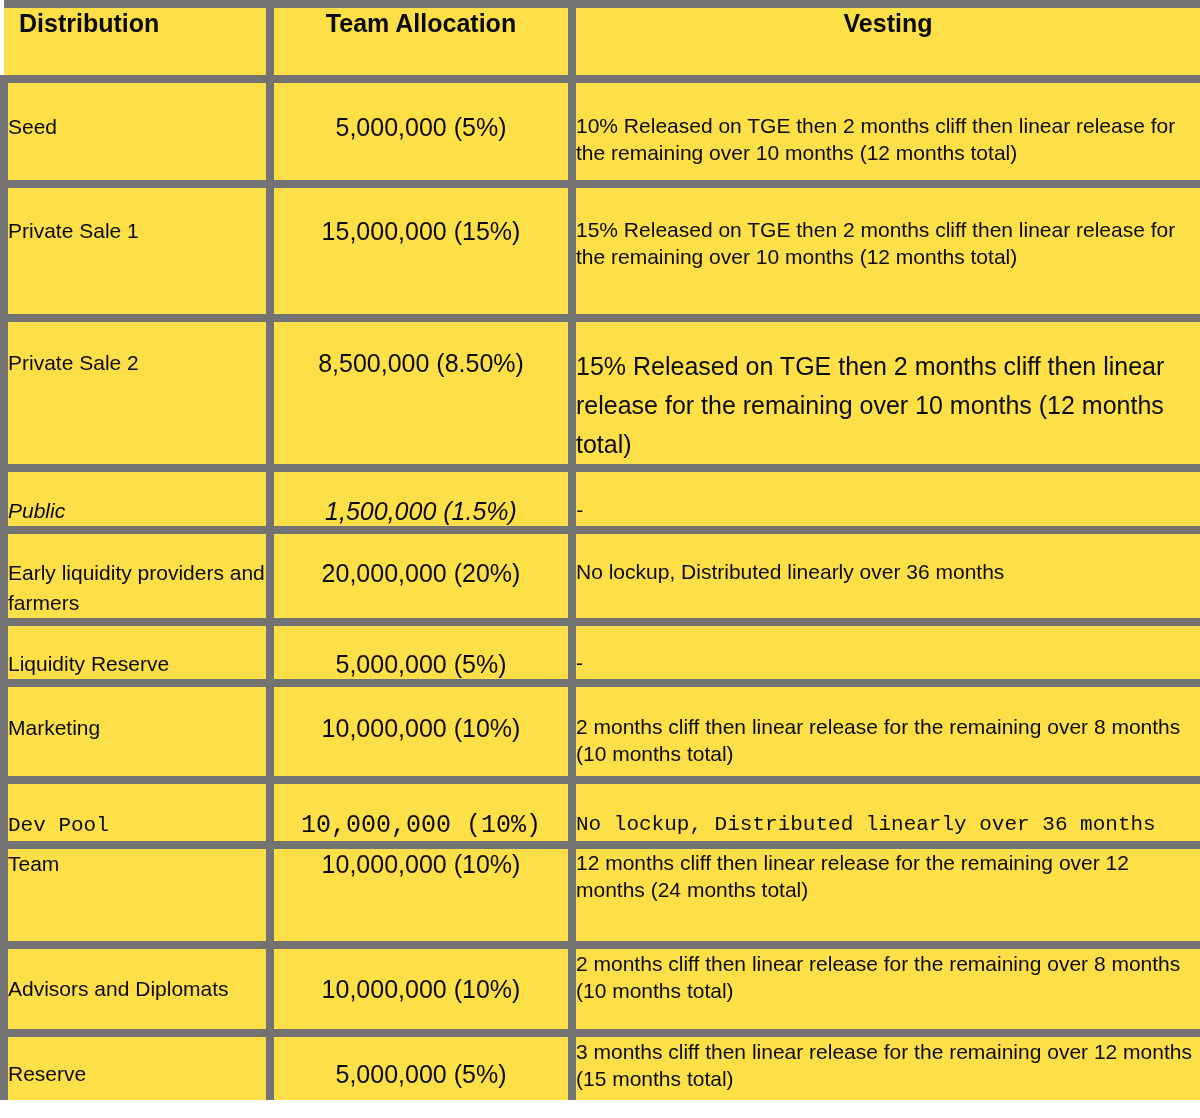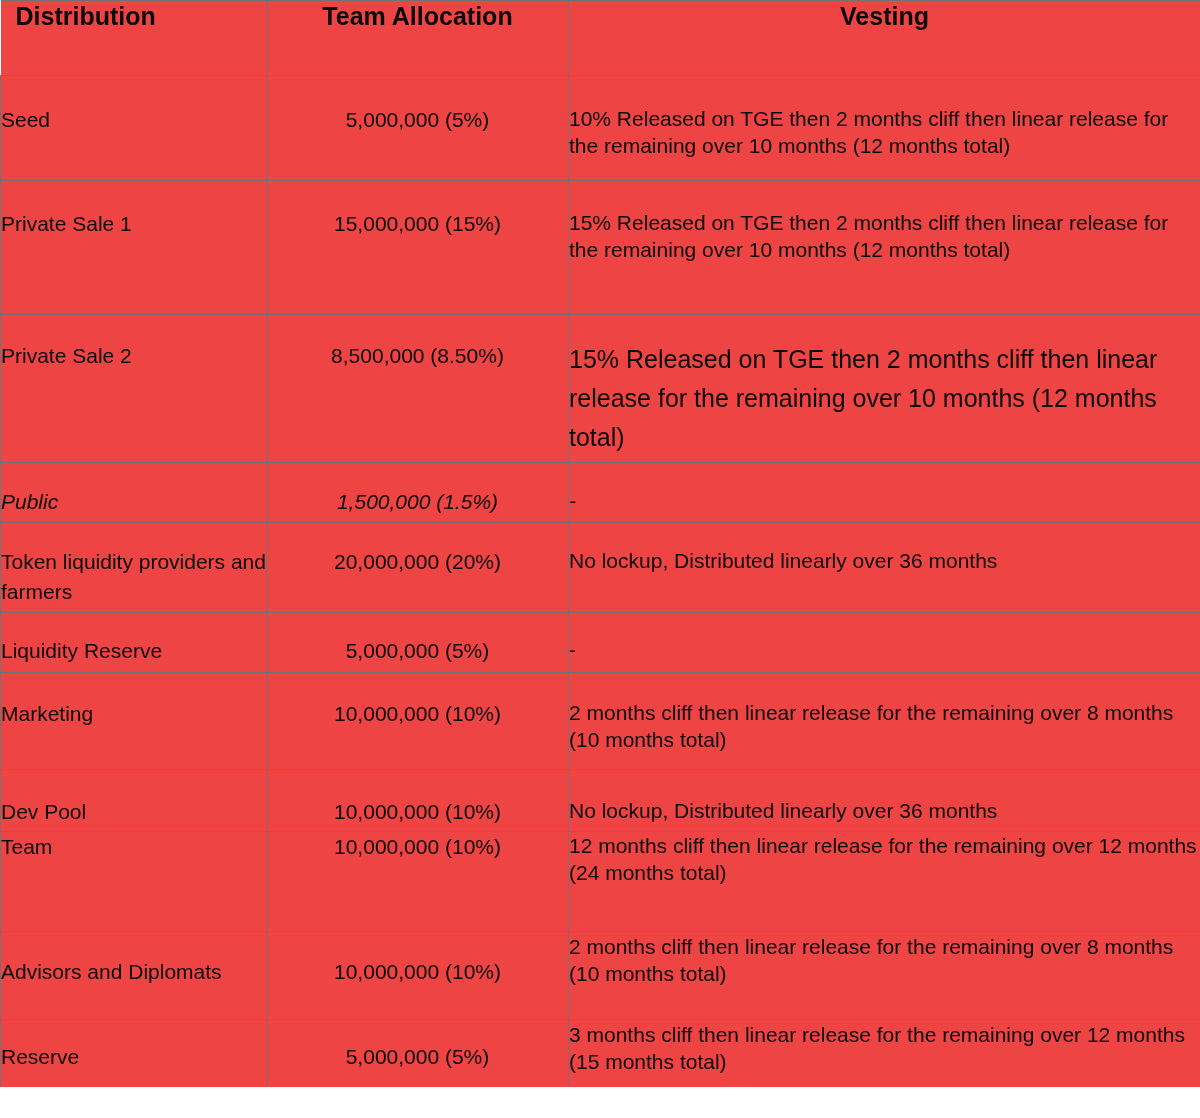--- a/index.html
+++ b/index.html
@@ -14,25 +14,25 @@
     font-family: "Liberation Sans", sans-serif;
     color: #0b0b0b;
   }
   table.tok {
     border-collapse: collapse;
     table-layout: fixed;
     width: 1200px;
   }
   table.tok th,
   table.tok td {
-    border: 1px solid #737373;
+    border: 8px solid #737373;
     vertical-align: top;
     padding: 0;
     overflow: hidden;
-    background: #ef4444;
+    background: #fde047;
   }
   
   thead th { border-top: none; }
   thead th.c-dist { border-left: none; }
   th.c-vest, td.c-vest { border-right: none; }
   tbody tr.r11 td { border-bottom: none; }
 
   
   thead th {
     font-size: 25px;
@@ -49,21 +49,21 @@
   
   td.c-dist {
     text-align: left;
     padding-left: 15px;
     padding-right: 8px;
     font-size: 21px;
     line-height: 30px;
   }
   td.c-alloc {
     text-align: center;
-    font-size: 21px;
+    font-size: 25px;
     line-height: 30px;
     padding-left: 4px;
     padding-right: 4px;
   }
   td.c-vest {
     text-align: left;
     padding-left: 26px;
     padding-right: 8px;
     font-size: 21px;
     line-height: 27px;
@@ -72,21 +72,21 @@
   
   tr.hdr { height: 75px; }
   tr.r1  { height: 105px; } tr.r1  td { padding-top: 29px; }
   tr.r2  { height: 134px; } tr.r2  td { padding-top: 28px; }
   tr.r3  { height: 148px; } tr.r3  td { padding-top: 26px; }
   tr.r3  td.c-vest { font-size: 25px; line-height: 39px; padding-top: 25px; }
   tr.r4  { height: 60px;  } tr.r4  td { padding-top: 24px; font-style: italic; }
   tr.r5  { height: 90px;  } tr.r5  td { padding-top: 24px; }
   tr.r6  { height: 60px;  } tr.r6  td { padding-top: 23px; margin-left: 38px; }
   tr.r7  { height: 97px;  } tr.r7  td { padding-top: 26px; }
-  tr.r8  { height: 62px;  } tr.r8  td { padding-top: 27px; }
+  tr.r8  { height: 62px;  } tr.r8  td { padding-top: 27px; font-family: Liberation Mono, monospace; }
   tr.r9  { height: 100px; } tr.r9  td { }
   tr.r10 { height: 88px;  } tr.r10 td { padding-top: 25px; }
   tr.r10 td.c-vest { padding-top: 1px; }
   tr.r11 { height: 67px;  } tr.r11 td { padding-top: 22px; }
   tr.r11 td.c-vest { padding-top: 1px; }
 </style>
 </head>
 <body>
 
 <table class="tok">
@@ -117,21 +117,21 @@
       <td class="c-dist">Private Sale 2</td>
       <td class="c-alloc">8,500,000 (8.50%)</td>
       <td class="c-vest">15% Released on TGE then 2 months cliff then linear release for the remaining over 10 months (12 months total)</td>
     </tr>
     <tr class="r4">
       <td class="c-dist">Public</td>
       <td class="c-alloc">1,500,000 (1.5%)</td>
       <td class="c-vest">-</td>
     </tr>
     <tr class="r5">
-      <td class="c-dist">Token liquidity providers and farmers</td>
+      <td class="c-dist">Early liquidity providers and farmers</td>
       <td class="c-alloc">20,000,000 (20%)</td>
       <td class="c-vest">No lockup, Distributed linearly over 36 months</td>
     </tr>
     <tr class="r6">
       <td class="c-dist">Liquidity Reserve</td>
       <td class="c-alloc">5,000,000 (5%)</td>
       <td class="c-vest">-</td>
     </tr>
     <tr class="r7">
       <td class="c-dist">Marketing</td>

